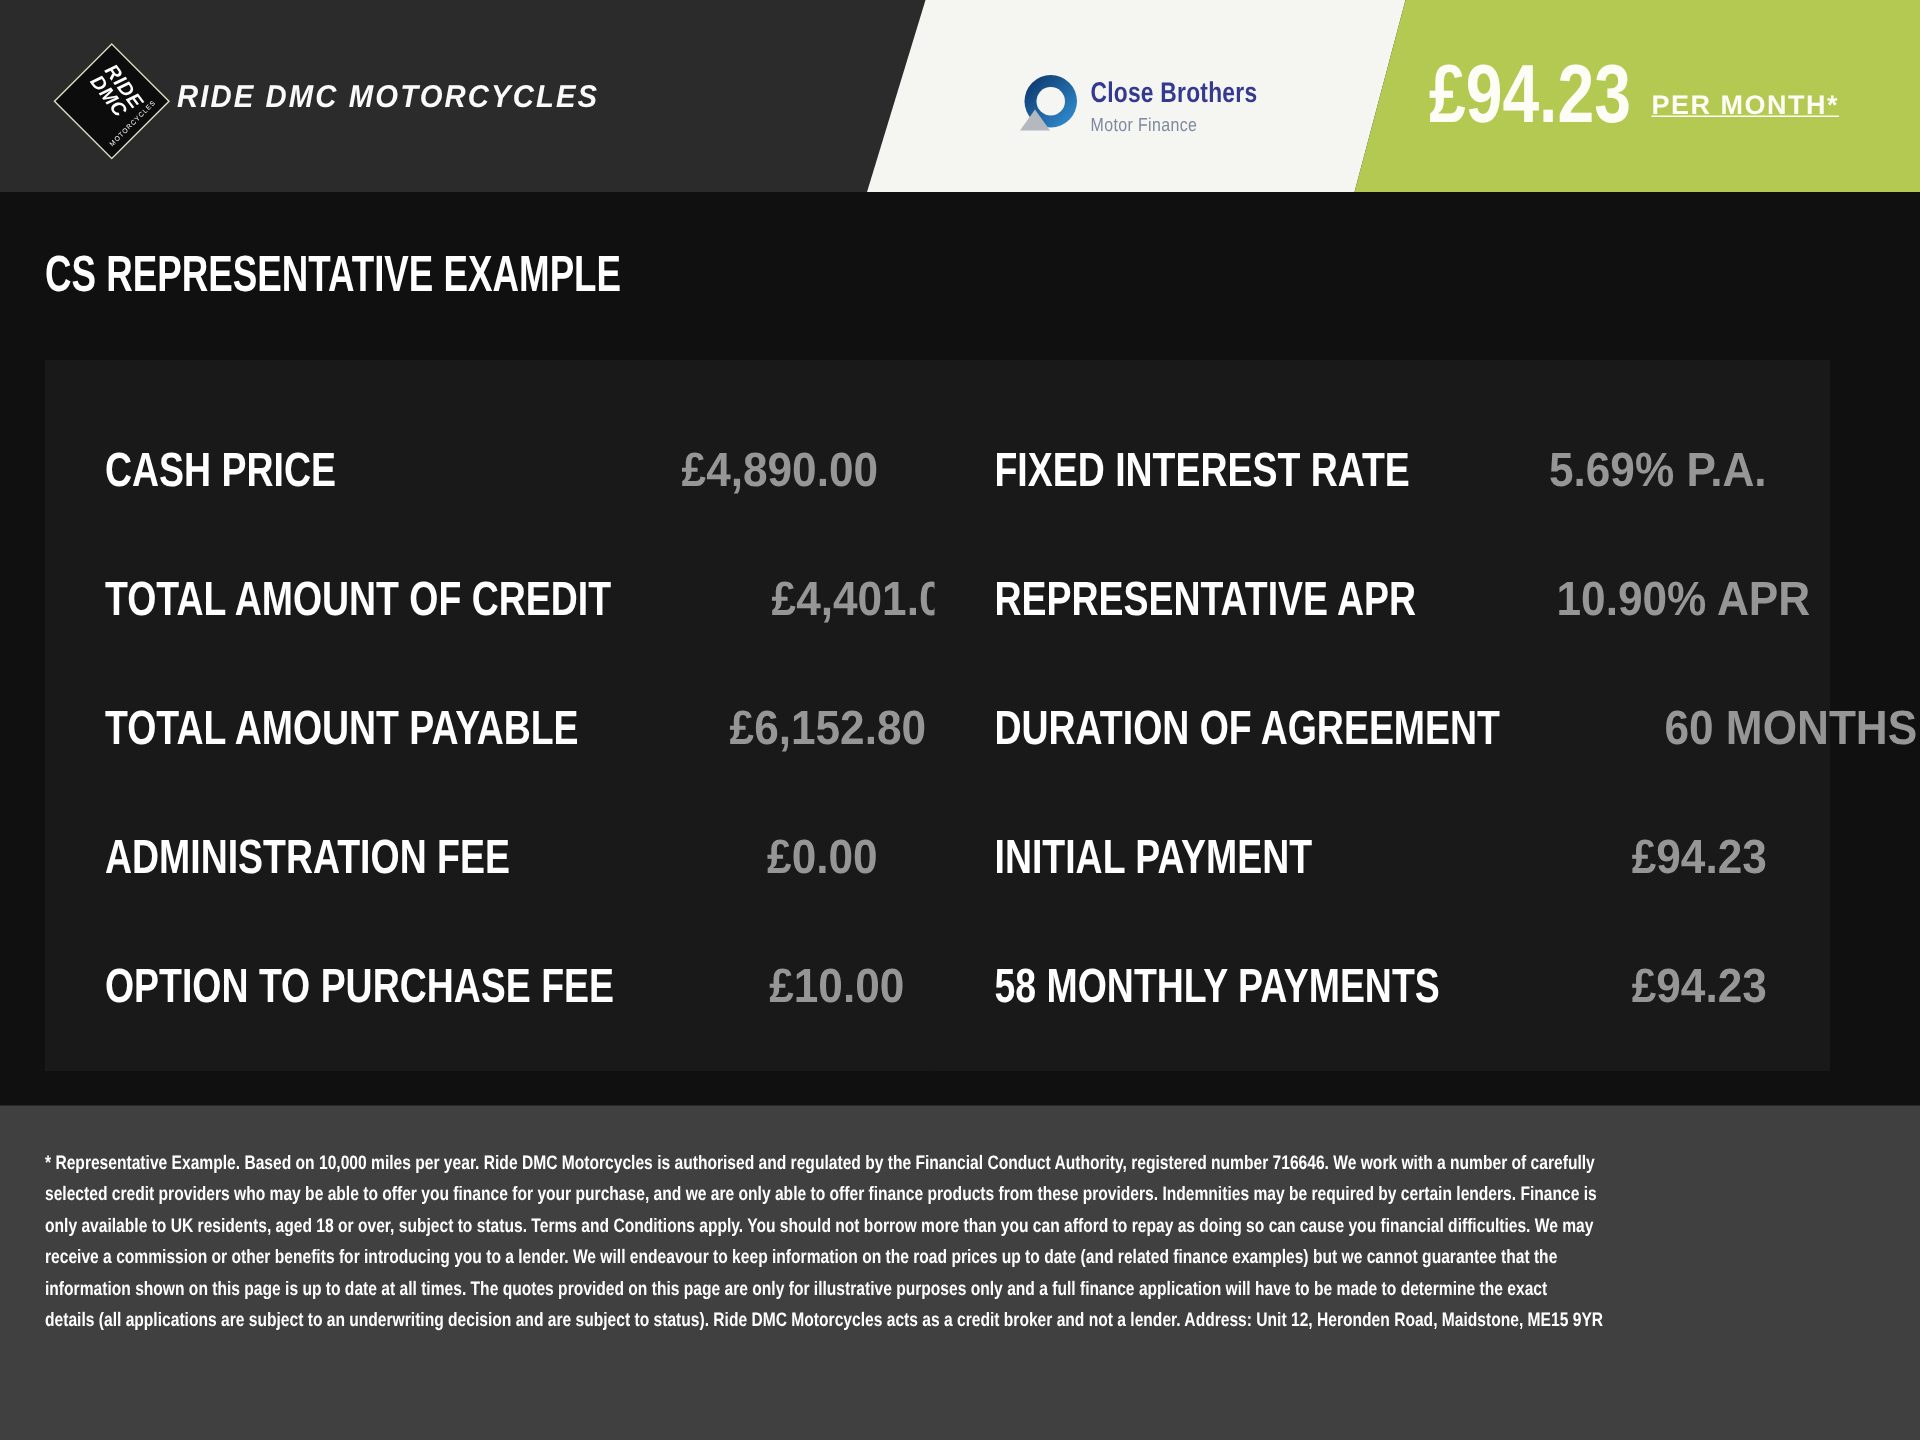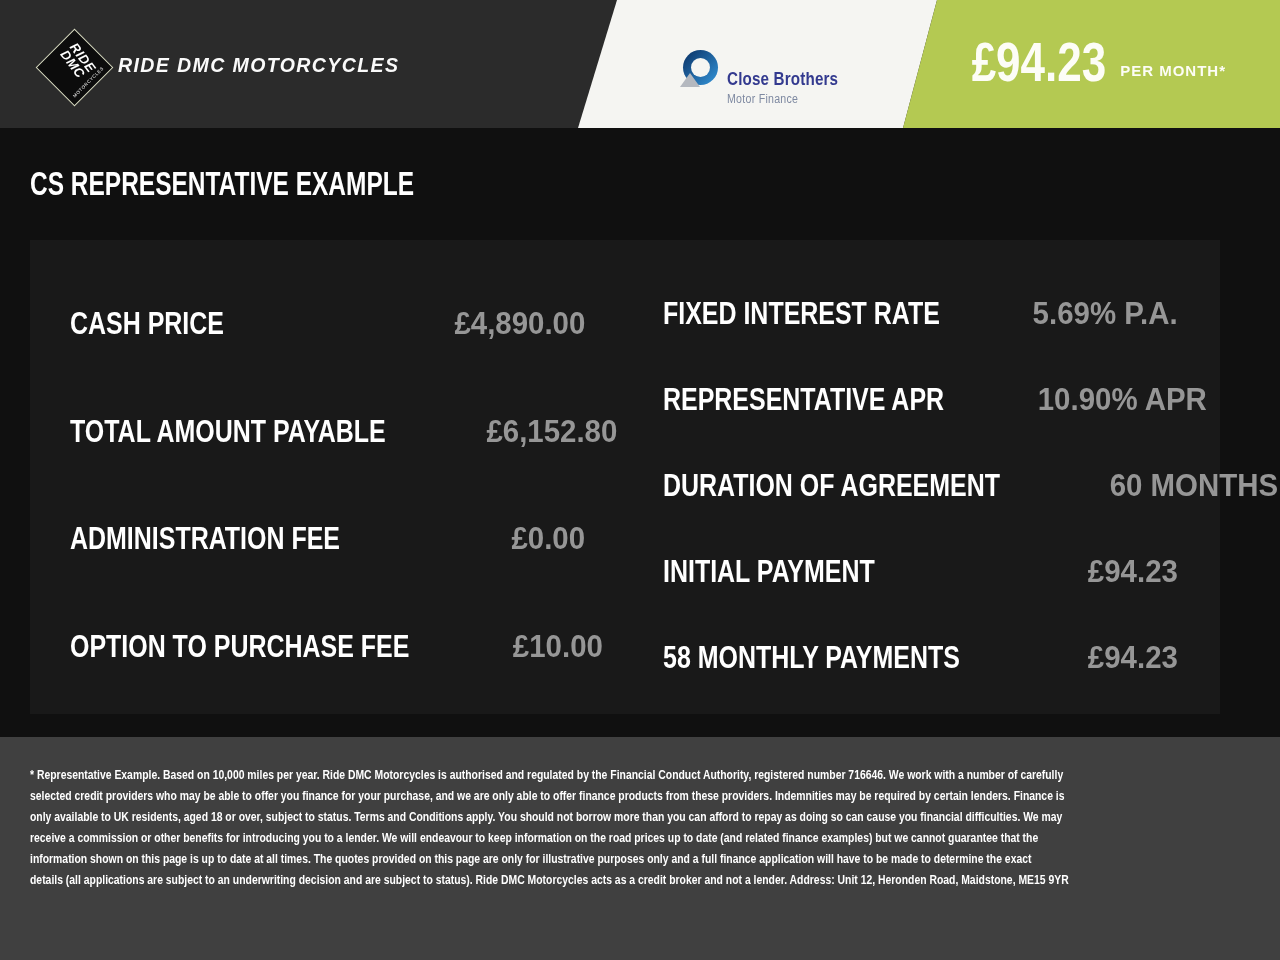--- a/index.html
+++ b/index.html
@@ -27,33 +27,33 @@
   
   .cb{position:absolute;left:683px;top:50px;display:flex;gap:9px;z-index:3;}
   .cb-icon{position:relative;width:35px;height:35px;}
   .cb-ring{width:35px;height:35px;border-radius:50%;
            background:linear-gradient(135deg,#0e3c72 12%,#2e86c8 85%);position:relative;}
   .cb-ring::after{content:'';position:absolute;left:8px;top:8px;width:19px;height:19px;
                   border-radius:50%;background:#f5f5f2;}
   .cb-mountain{position:absolute;left:-3px;bottom:-2px;width:0;height:0;z-index:2;
                border-left:10px solid transparent;border-right:10px solid transparent;
                border-bottom:14px solid #b4b8bf;}
-  .cb-text{display:flex;flex-direction:column;margin-top:18px;}
+  .cb-text{display:flex;flex-direction:column;margin-top:2px;}
   .cb-name{color:#333a8f;font-weight:bold;font-size:19px;letter-spacing:.2px;white-space:nowrap;
            transform:scaleX(.8);transform-origin:0 0;}
   .cb-sub{color:#7e89a1;font-size:12.5px;margin-top:2px;letter-spacing:.3px;white-space:nowrap;
           transform:scaleX(.85);transform-origin:0 0;}
 
   
   .price{position:absolute;right:54px;top:30px;display:flex;align-items:baseline;gap:14px;
          color:#fdfdf6;z-index:3;}
   .price-amount{font-size:55px;font-weight:bold;white-space:nowrap;
                 transform:scaleX(.8);transform-origin:100% 80%;}
-  .price-period{font-size:15px;font-weight:bold;letter-spacing:1px;position:relative;top:-5px;
-                white-space:nowrap;}
+  .price-period{font-size:18px;font-weight:bold;letter-spacing:1px;position:relative;top:-5px;
+                white-space:nowrap;text-decoration:underline;}
 
   
   .page-title{position:absolute;left:30px;top:164px;color:#fff;font-weight:bold;font-size:34px;
               white-space:nowrap;transform:scaleX(.72);transform-origin:0 0;}
 
   
   .panel{position:absolute;top:240px;width:597px;height:474px;background:#191919;
          box-sizing:border-box;padding:30px 42px 14px 40px;
          display:flex;flex-direction:column;justify-content:space-around;}
   .panel-left{left:30px;}
@@ -107,20 +107,24 @@
   </header>
 
   <div class="page-title">CS REPRESENTATIVE EXAMPLE</div>
 
   <section class="panel panel-left">
     <div class="frow">
       <span class="flabel">CASH PRICE</span>
       <span class="fvalue">£4,890.00</span>
     </div>
     <div class="frow">
+      <span class="flabel">TOTAL AMOUNT OF CREDIT</span>
+      <span class="fvalue">£4,401.00</span>
+    </div>
+    <div class="frow">
       <span class="flabel">TOTAL AMOUNT PAYABLE</span>
       <span class="fvalue">£6,152.80</span>
     </div>
     <div class="frow">
       <span class="flabel">ADMINISTRATION FEE</span>
       <span class="fvalue">£0.00</span>
     </div>
     <div class="frow">
       <span class="flabel">OPTION TO PURCHASE FEE</span>
       <span class="fvalue">£10.00</span>

